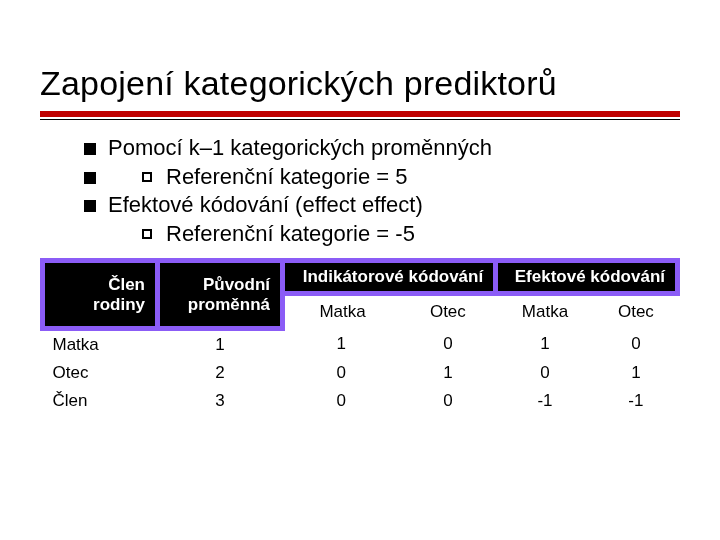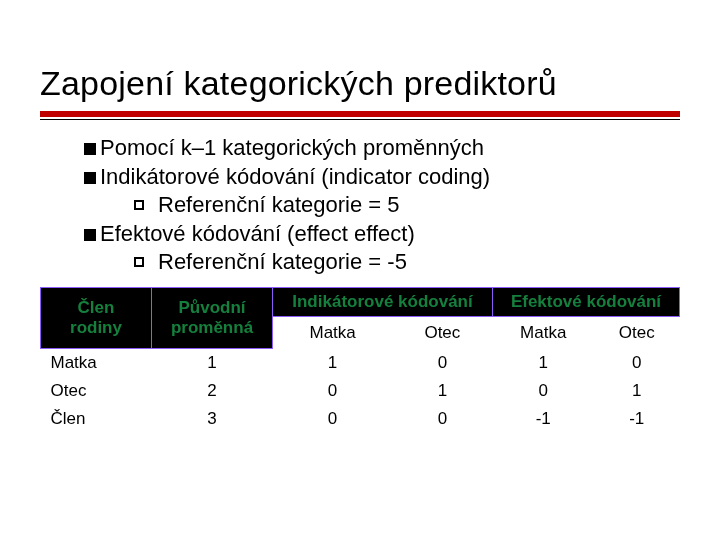--- a/index.html
+++ b/index.html
@@ -43,21 +43,21 @@
     margin: 8px 0 6px 0;
   }
   ul.level1 {
     list-style: none;
     margin: 0 0 10px 0;
     padding: 0 0 0 44px;
     font-size: 22px;
   }
   ul.level1 > li {
     position: relative;
-    padding-left: 16px;
+    padding-left: 24px;
     line-height: 1.3;
   }
   ul.level1 > li::before {
     content: "";
     position: absolute;
     left: 0;
     top: 9px;
     width: 12px;
     height: 12px;
     background: #000;
@@ -83,25 +83,25 @@
     box-sizing: border-box;
   }
   table.coding {
     border-collapse: collapse;
     width: 640px;
     margin-left: 0;
     font-size: 17px;
   }
   table.coding th {
     background: #000;
-    color: #15803d;
+    color: #ffffff;
     font-weight: 700;
-    text-align: center;
+    text-align: right;
     padding: 4px 10px;
-    border: 1px solid #8b5cf6;
+    border: 5px solid #8b5cf6;
   }
   table.coding th.sub {
     background: #fff;
     color: #000;
     text-align: center;
     font-weight: 400;
     border: none;
     padding: 6px 10px 6px 10px;
   }
   table.coding td {
@@ -125,21 +125,20 @@
 
   <div class="rule-wrap">
     <div class="rule-red"></div>
     <div class="rule-thin"></div>
   </div>
 
 
   <ul class="level1">
     <li>Pomocí k–1 kategorických proměnných</li>
     <li>
-      <span>Indikátorové kódování (indicator coding)</span>
       <ul class="level2">
         <li>Referenční kategorie = 5</li>
       </ul>
     </li>
     <li>
       <span>Efektové kódování (effect effect)</span>
       <ul class="level2">
         <li>Referenční kategorie = -5</li>
       </ul>
     </li>

